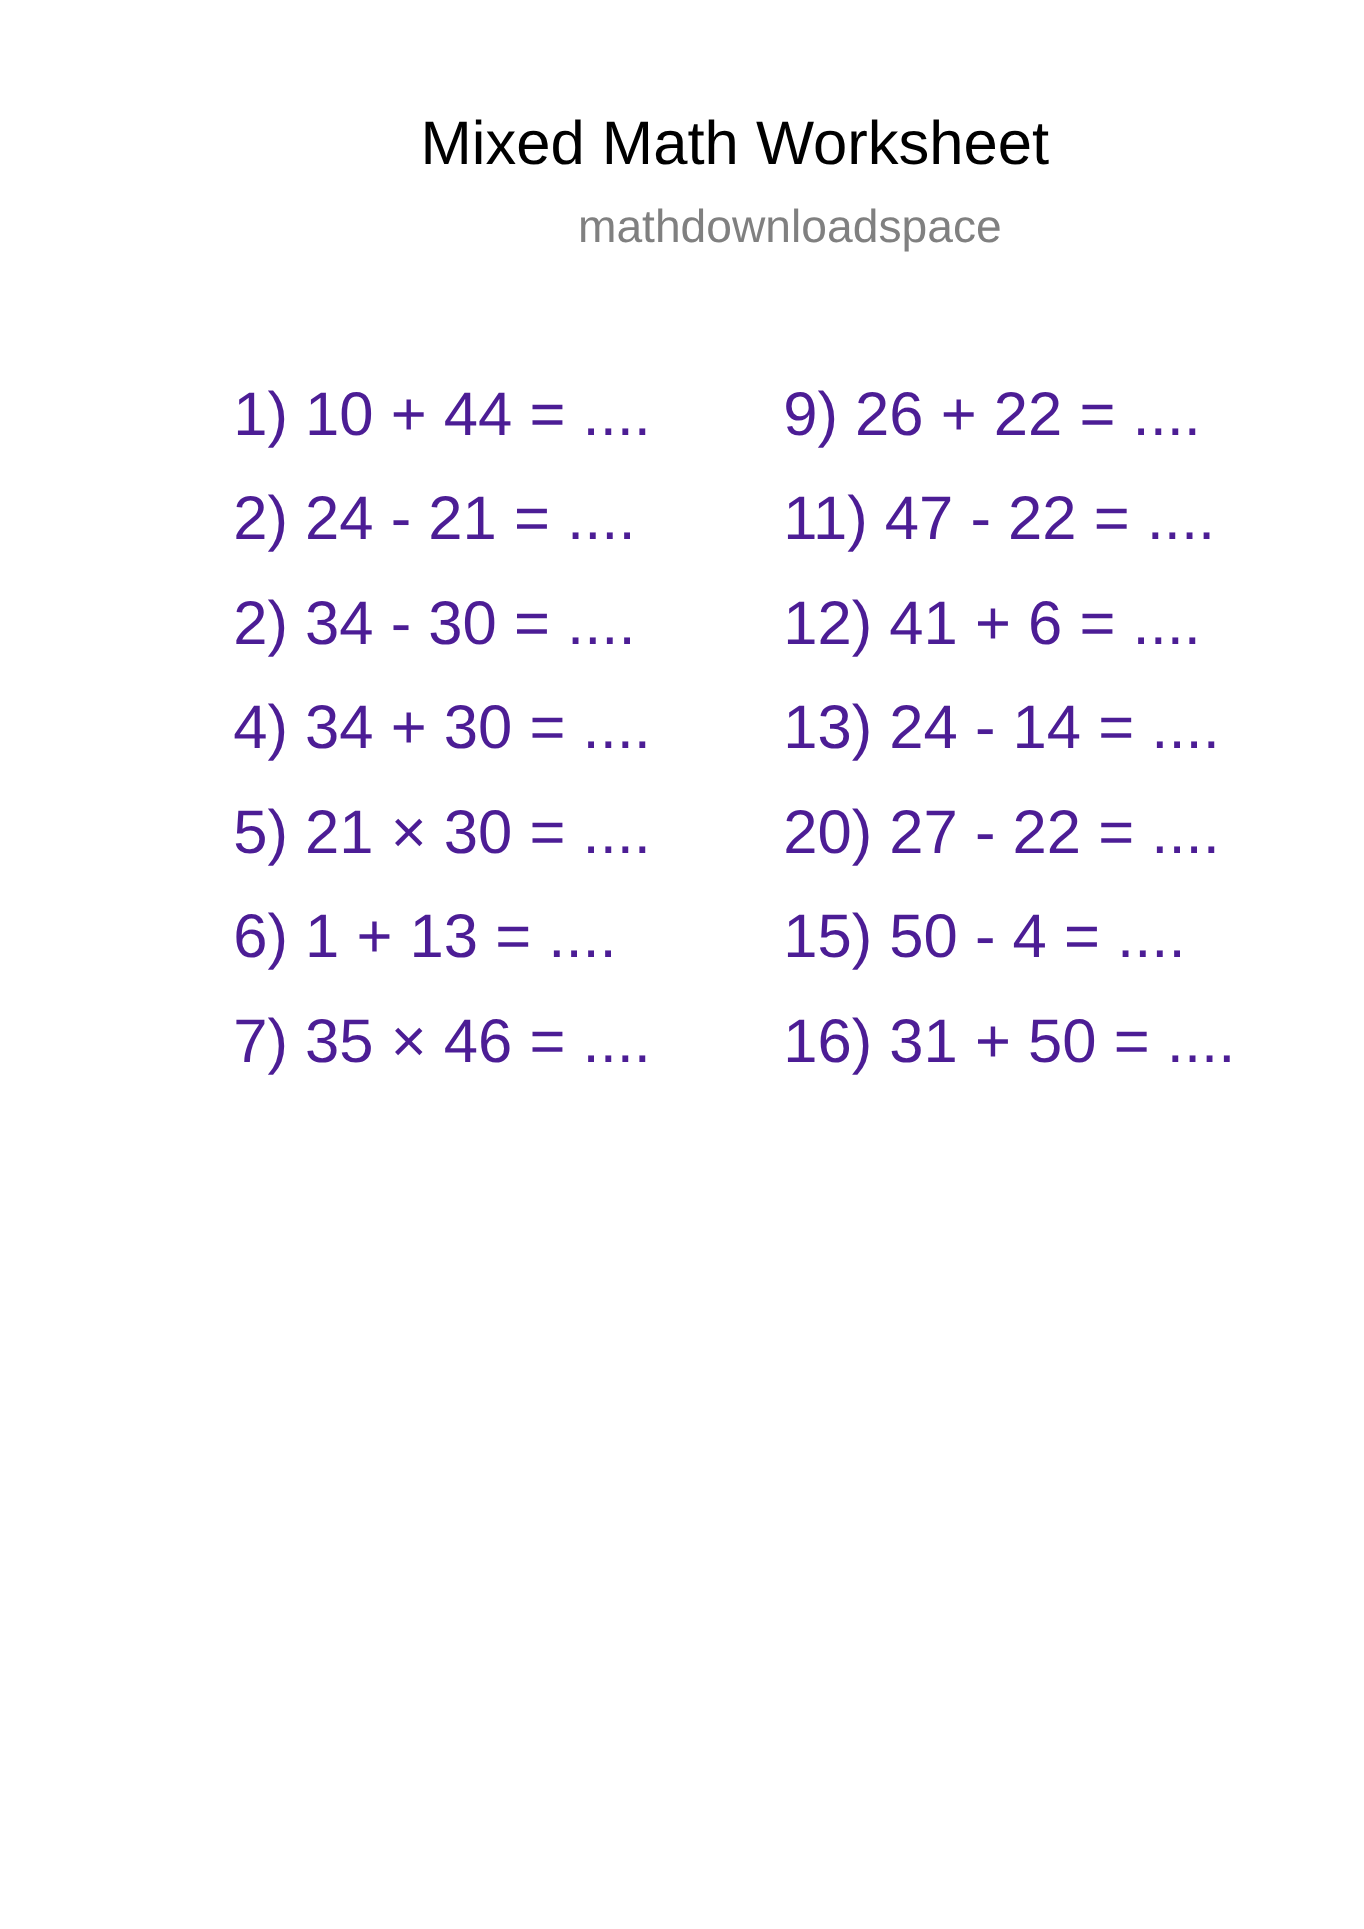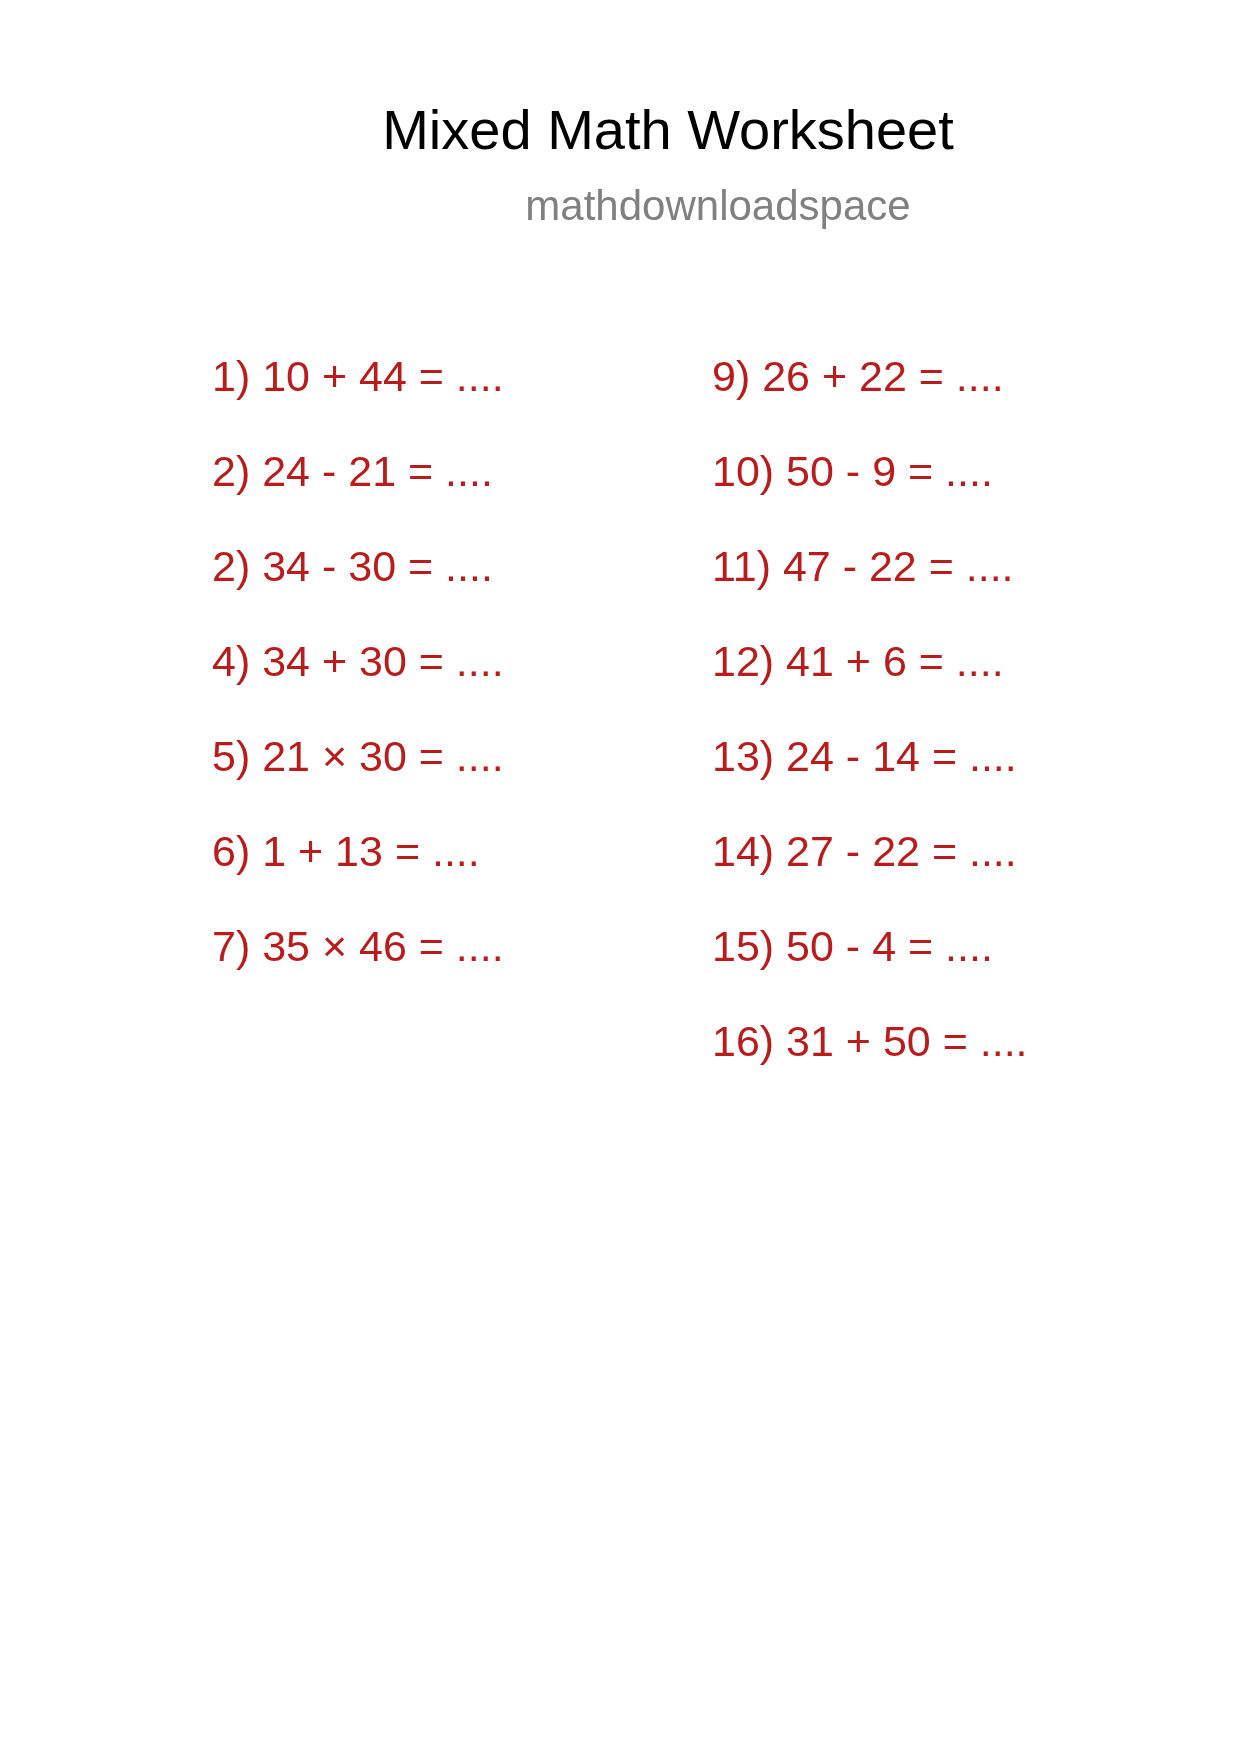--- a/index.html
+++ b/index.html
@@ -44,25 +44,25 @@
       color: #808080;
       white-space: nowrap;
     }
     .column {
       position: absolute;
       top: 352px;
     }
     .col-left { left: 200px; }
     .col-right { left: 700px; }
     .problem {
-      font-size: 43px;
+      font-size: 56px;
       line-height: 48px;
       height: 95px;
       white-space: nowrap;
-      color: #b91c1c;
+      color: #4c1d95;
     }
   </style>
 </head>
 <body>
 
 <div class="page">
   <div class="title">Mixed Math Worksheet</div>
   <div class="subtitle">mathdownloadspace</div>
 
   <div class="column col-left">
@@ -70,21 +70,20 @@
     <div class="problem">2) 24 - 21 = ....</div>
     <div class="problem">2) 34 - 30 = ....</div>
     <div class="problem">4) 34 + 30 = ....</div>
     <div class="problem">5) 21 × 30 = ....</div>
     <div class="problem">6) 1 + 13 = ....</div>
     <div class="problem">7) 35 × 46 = ....</div>
   </div>
 
   <div class="column col-right">
     <div class="problem">9) 26 + 22 = ....</div>
-    <div class="problem">10) 50 - 9 = ....</div>
     <div class="problem">11) 47 - 22 = ....</div>
     <div class="problem">12) 41 + 6 = ....</div>
     <div class="problem">13) 24 - 14 = ....</div>
-    <div class="problem">14) 27 - 22 = ....</div>
+    <div class="problem">20) 27 - 22 = ....</div>
     <div class="problem">15) 50 - 4 = ....</div>
     <div class="problem">16) 31 + 50 = ....</div>
   </div>
 </div>
 
 </body></html>

